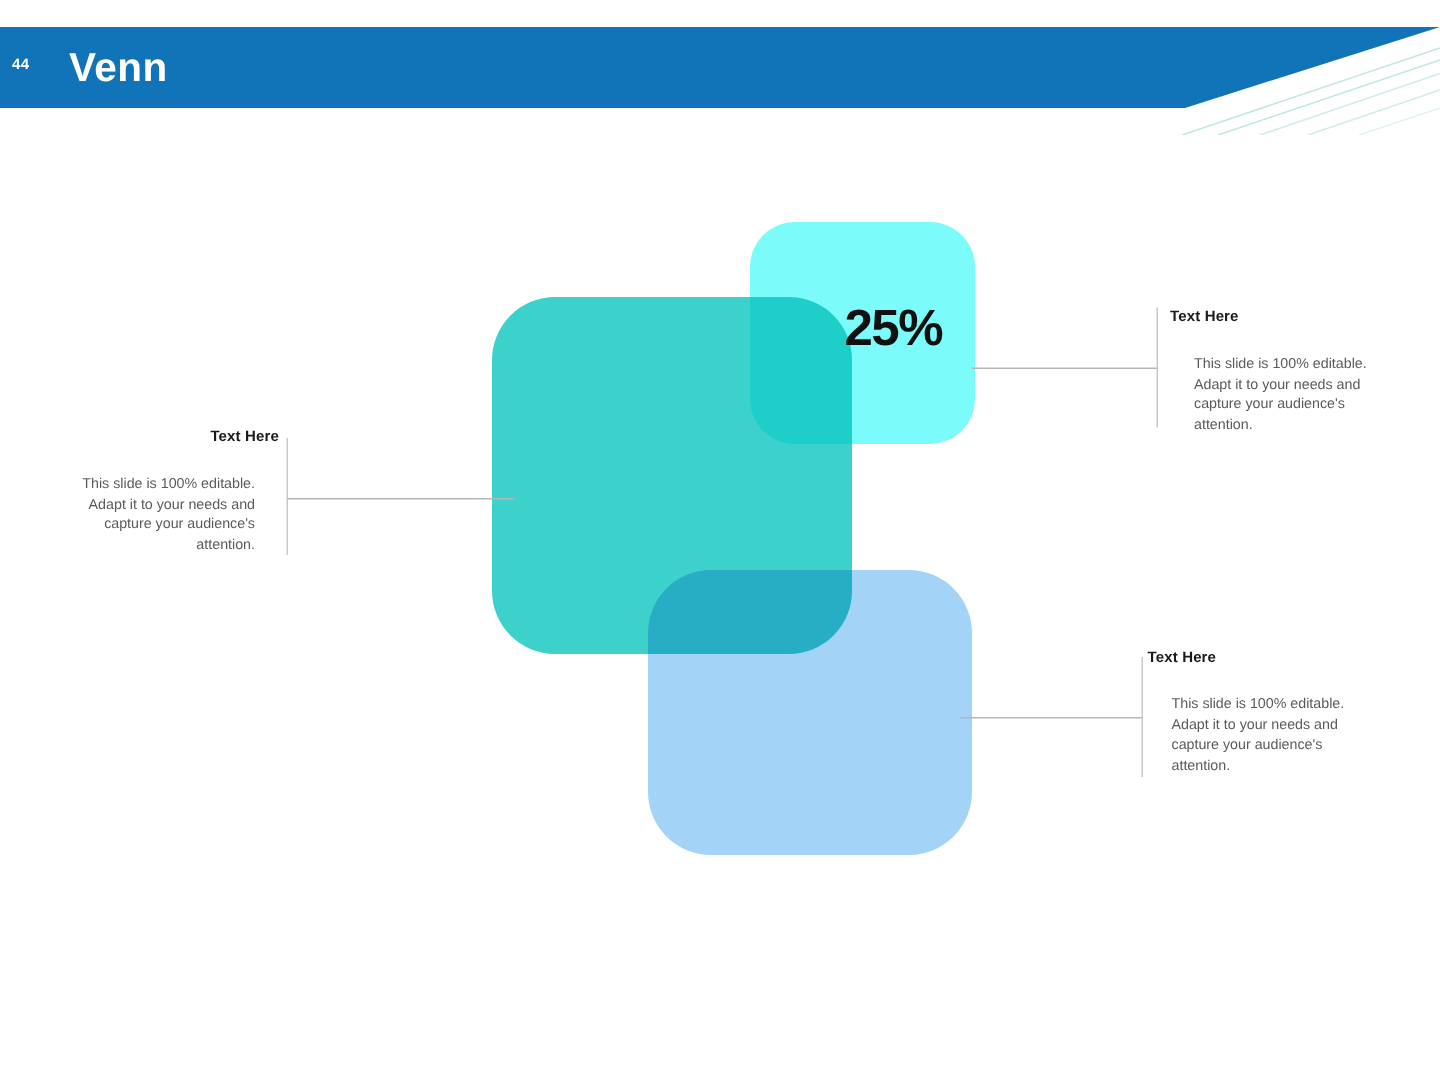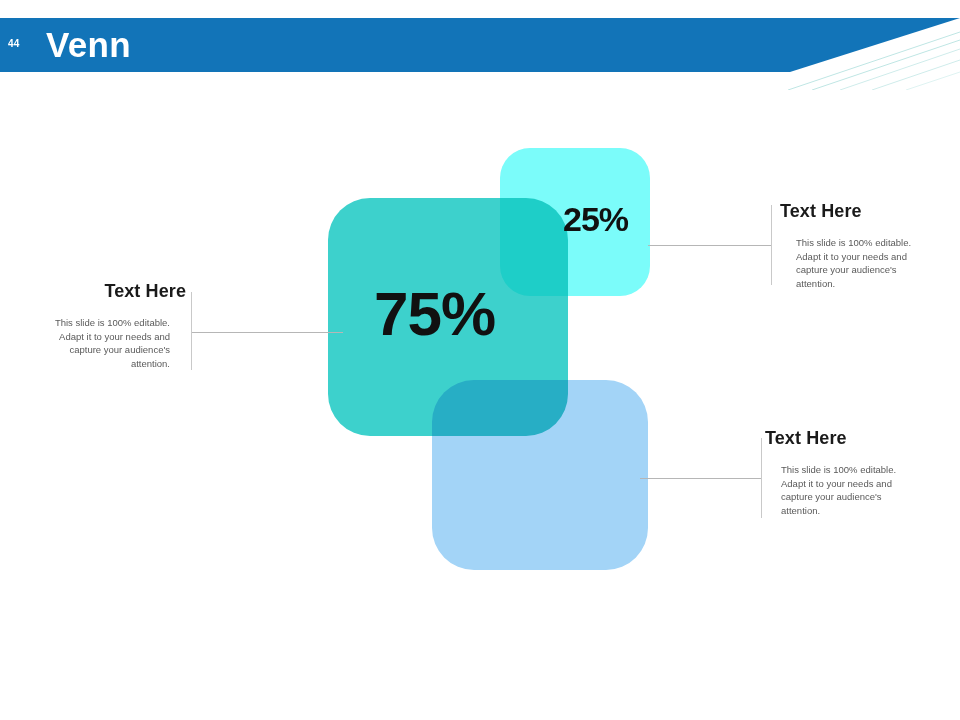--- a/index.html
+++ b/index.html
@@ -54,21 +54,21 @@
     top: 38px;
     font-size: 10px;
     font-weight: 700;
     color: #ffffff;
     letter-spacing: 0.2px;
   }
   .slide-title {
     position: absolute;
     left: 46px;
     top: 28px;
-    font-size: 35px;
+    font-size: 27px;
     font-weight: 700;
     color: #ffffff;
     letter-spacing: 0.3px;
     line-height: 34px;
   }
 
   
   .venn-stage {
     position: absolute;
     left: 0;
@@ -151,21 +151,21 @@
   .vbar-top     { left: 771px; top: 205px; height: 80px; }
 
   .hline-bottom { left: 640px; top: 478px; width: 122px; }
   .vbar-bottom  { left: 761px; top: 438px; height: 80px; }
 
   
   .txt-block {
     position: absolute;
   }
   .txt-title {
-    font-size: 18px;
+    font-size: 10px;
     font-weight: 700;
     color: #1a1a1a;
     letter-spacing: 0.1px;
     margin: 0 0 6px 0;
     line-height: 17px;
   }
   .txt-body {
     font-size: 9.5px;
     font-weight: 400;
     color: #5a5a5a;
@@ -213,21 +213,20 @@
   <div class="slide-title">Venn</div>
 
   <div class="venn-stage">
 
     <div class="venn-shape shape-teal" style="background: rgb(61, 209, 204);"></div>
 
     <div class="venn-shape shape-cyan" style="background: rgb(123, 252, 250);"></div>
 
     <div class="venn-shape shape-blue" style="background: rgb(163, 212, 247);"></div>
 
-    <div class="venn-value value-75">75%</div>
 
     <div class="venn-value value-25">25%</div>
 
   </div>
 
   <div class="conn-hline hline-left" style="background: rgb(182, 182, 182);"></div>
   <div class="conn-vbar  vbar-left"></div>
 
   <div class="conn-hline hline-top" style="background: rgb(182, 182, 182);"></div>
   <div class="conn-vbar  vbar-top"></div>

